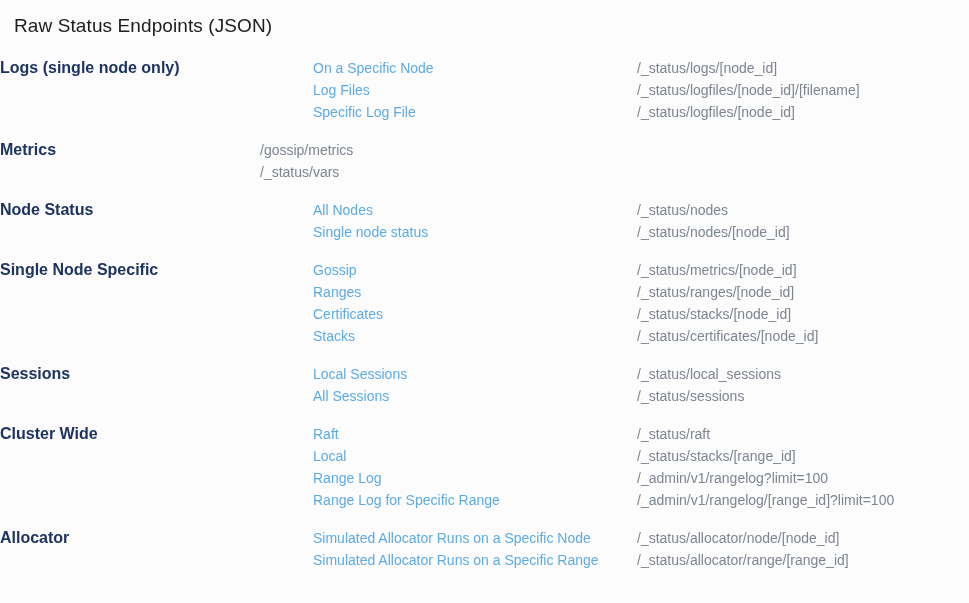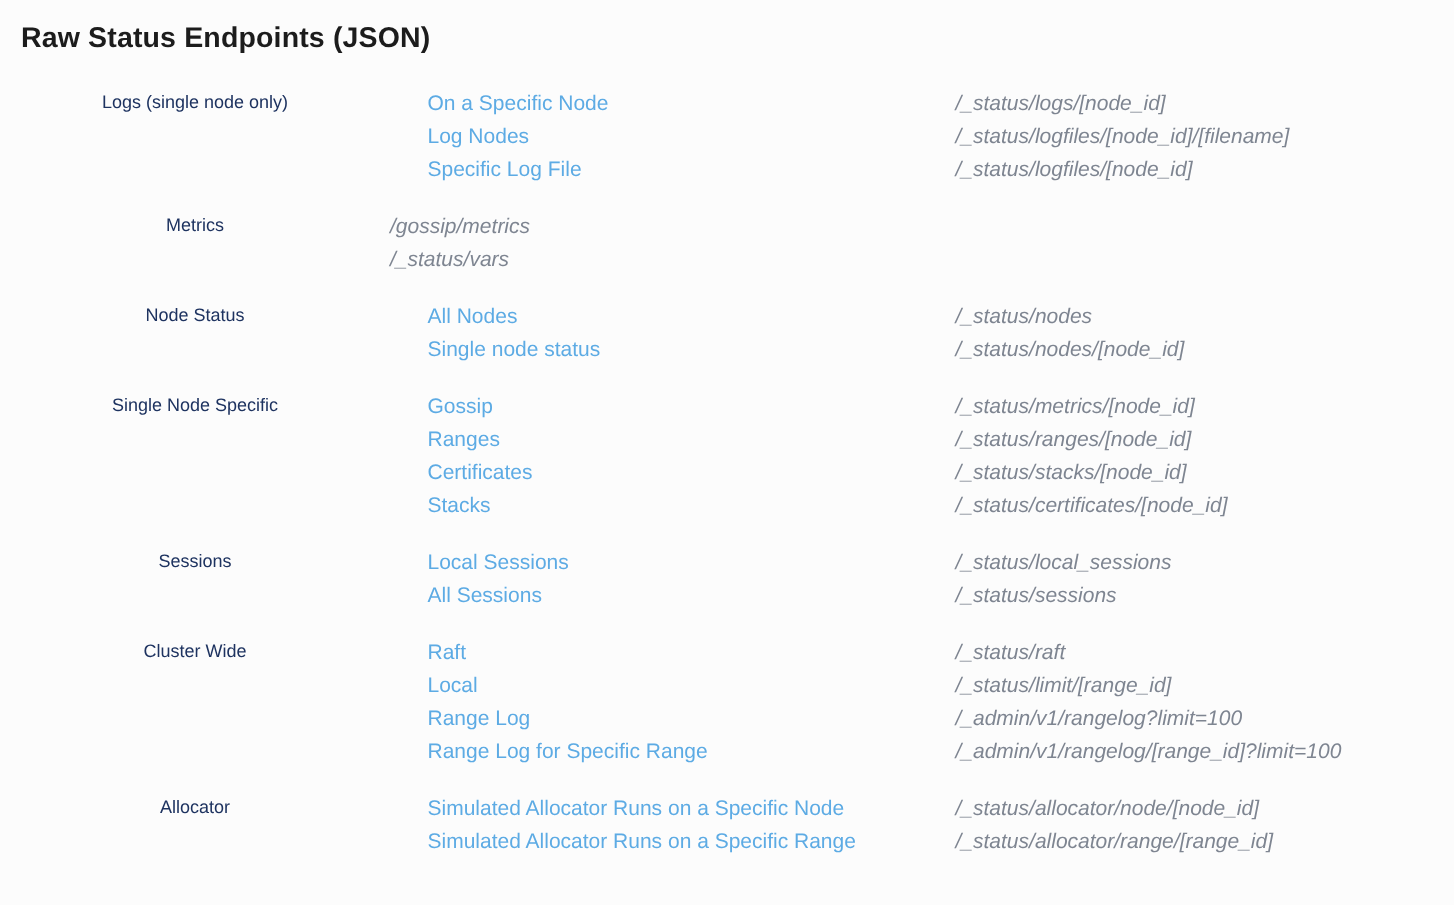--- a/index.html
+++ b/index.html
@@ -12,68 +12,69 @@
     height: 603px;
     overflow: hidden;
     position: relative;
     background: #fcfcfc;
     font-family: "Liberation Sans", sans-serif;
   }
   .page-title {
     margin: 14px 0 0 14px;
     font-size: 19px;
     line-height: 24px;
-    font-weight: 700;
+    font-weight: 400;
     color: #1c1c1c;
     letter-spacing: 0.1px;
   }
   .endpoints-table {
     margin-top: 19px;
   }
   .group {
     display: grid;
     grid-template-columns: 260px 377px 1fr;
     align-items: start;
     margin-bottom: 16px;
   }
   .cat {
-    text-align: center;
-    font-size: 12px;
+    text-align: left;
+    font-size: 16px;
     line-height: 22px;
     color: #1e3360;
+    font-weight: bold;
   }
   .links {
     padding-left: 25px;
   }
   .links a {
     display: block;
     font-size: 14px;
     line-height: 22px;
     color: #5dabe4;
     text-decoration: none;
     cursor: pointer;
+    margin-left: 28px;
   }
   .paths div {
     font-size: 14px;
     line-height: 22px;
     color: #7e8591;
-    font-style: italic;
   }
 </style>
 </head>
 <body>
 
 <h1 class="page-title">Raw Status Endpoints (JSON)</h1>
 
 <div class="endpoints-table" id="sections">
     <div class="group">
       <div class="cat">Logs (single node only)</div>
       <div class="links">
         <a href="#">On a Specific Node</a>
-        <a href="#">Log Nodes</a>
+        <a href="#">Log Files</a>
         <a href="#">Specific Log File</a>
       </div>
       <div class="paths">
         <div>/_status/logs/[node_id]</div>
         <div>/_status/logfiles/[node_id]/[filename]</div>
         <div>/_status/logfiles/[node_id]</div>
       </div>
     </div>
     <div class="group">
       <div class="cat">Metrics</div>
@@ -122,21 +123,21 @@
     <div class="group">
       <div class="cat">Cluster Wide</div>
       <div class="links">
         <a href="#">Raft</a>
         <a href="#">Local</a>
         <a href="#">Range Log</a>
         <a href="#">Range Log for Specific Range</a>
       </div>
       <div class="paths">
         <div>/_status/raft</div>
-        <div>/_status/limit/[range_id]</div>
+        <div>/_status/stacks/[range_id]</div>
         <div>/_admin/v1/rangelog?limit=100</div>
         <div>/_admin/v1/rangelog/[range_id]?limit=100</div>
       </div>
     </div>
     <div class="group">
       <div class="cat">Allocator</div>
       <div class="links">
         <a href="#">Simulated Allocator Runs on a Specific Node</a>
         <a href="#">Simulated Allocator Runs on a Specific Range</a>
       </div>

